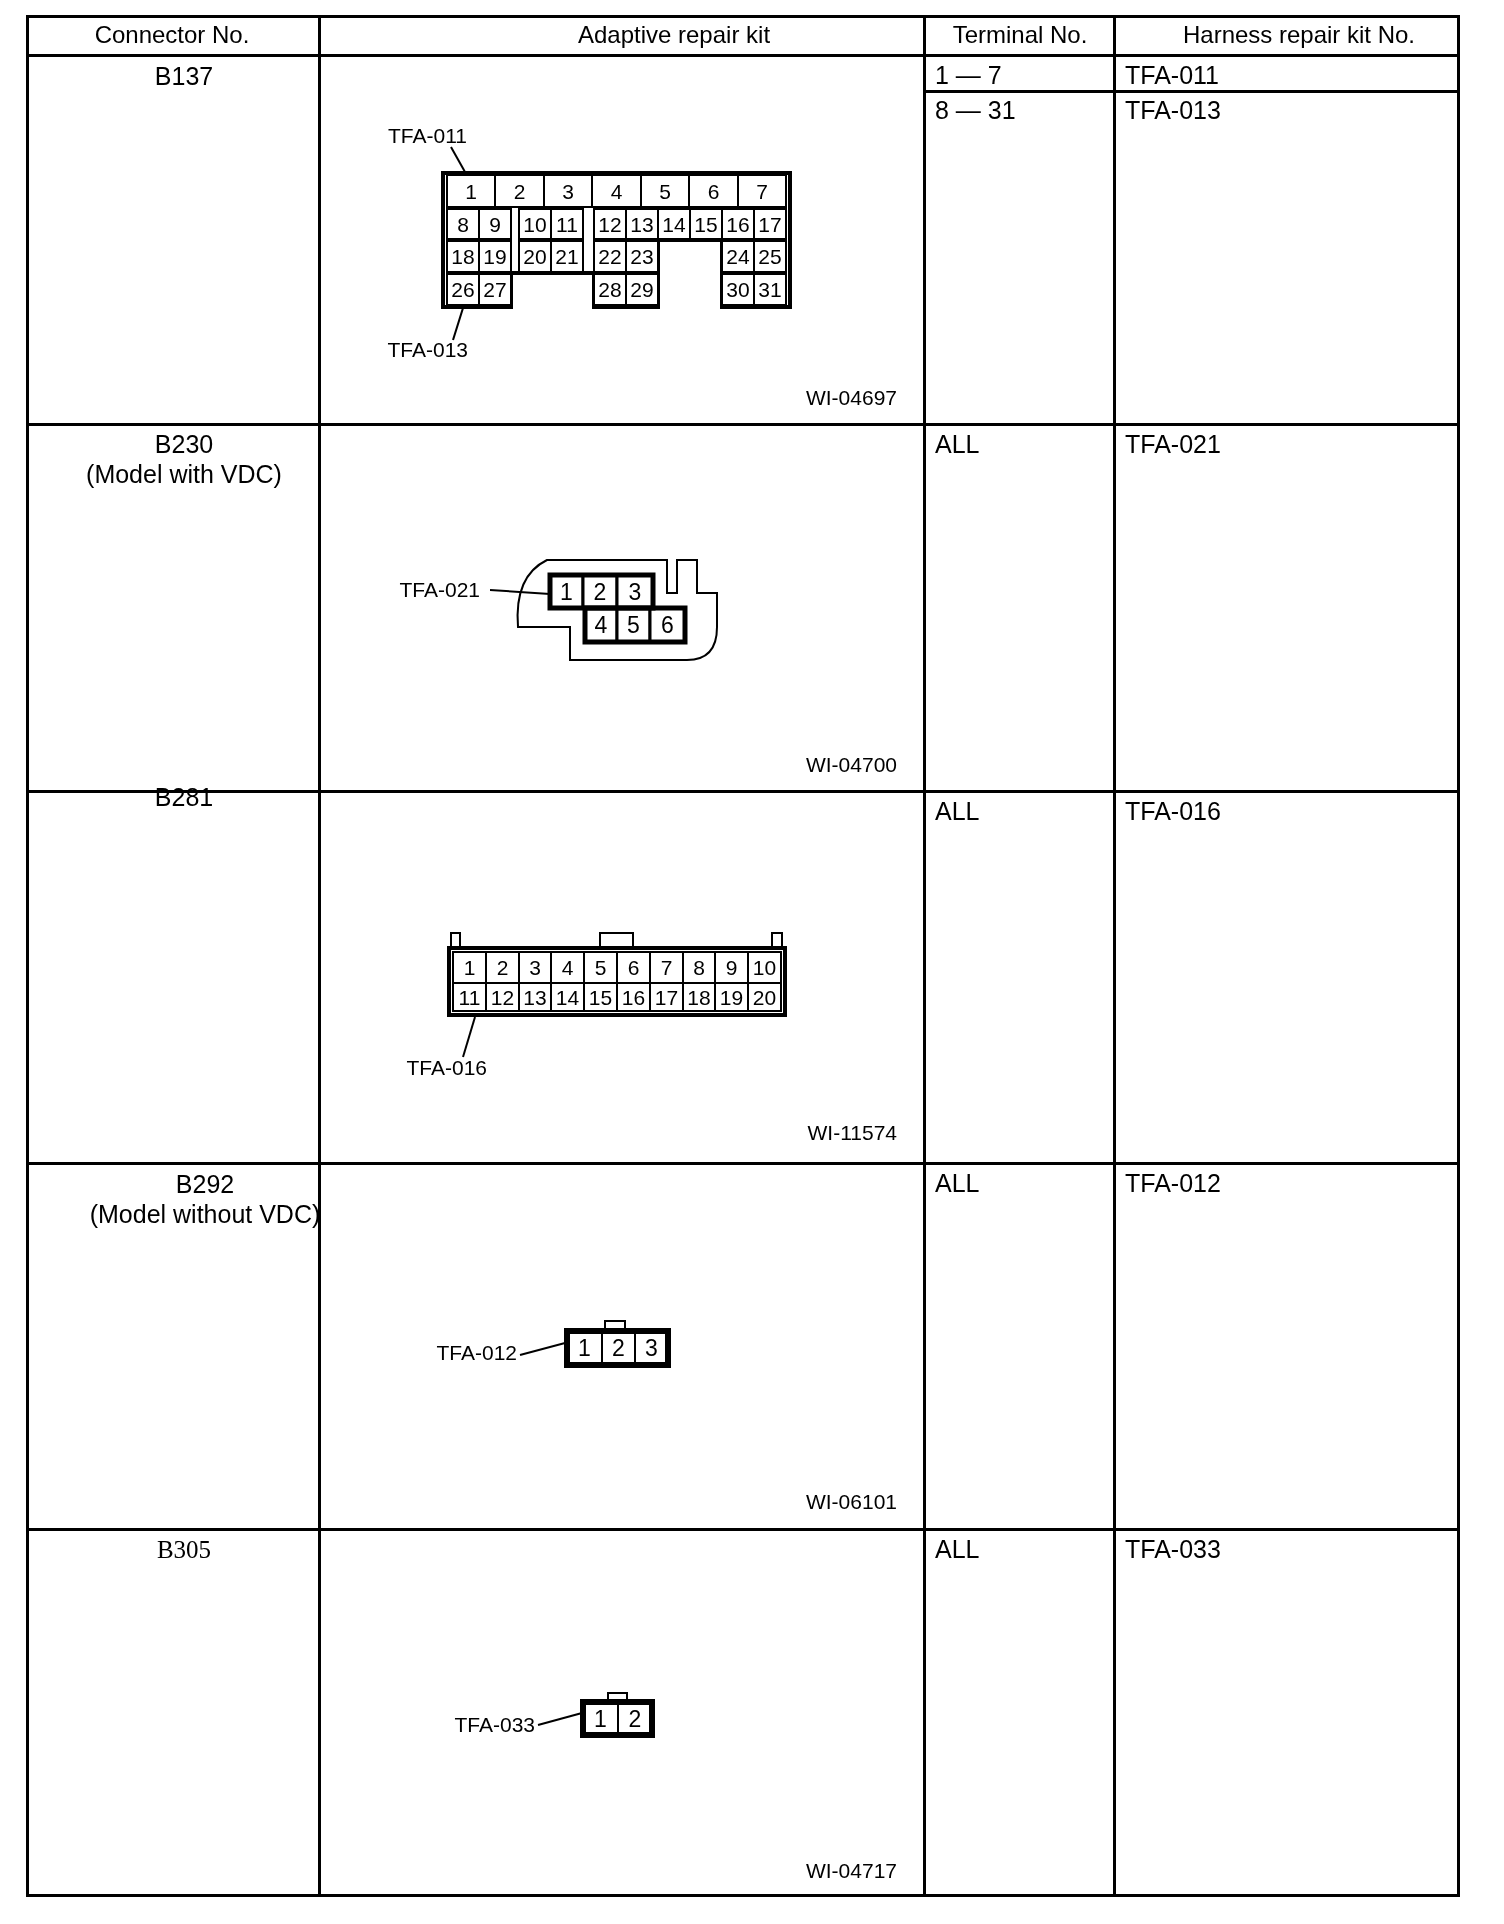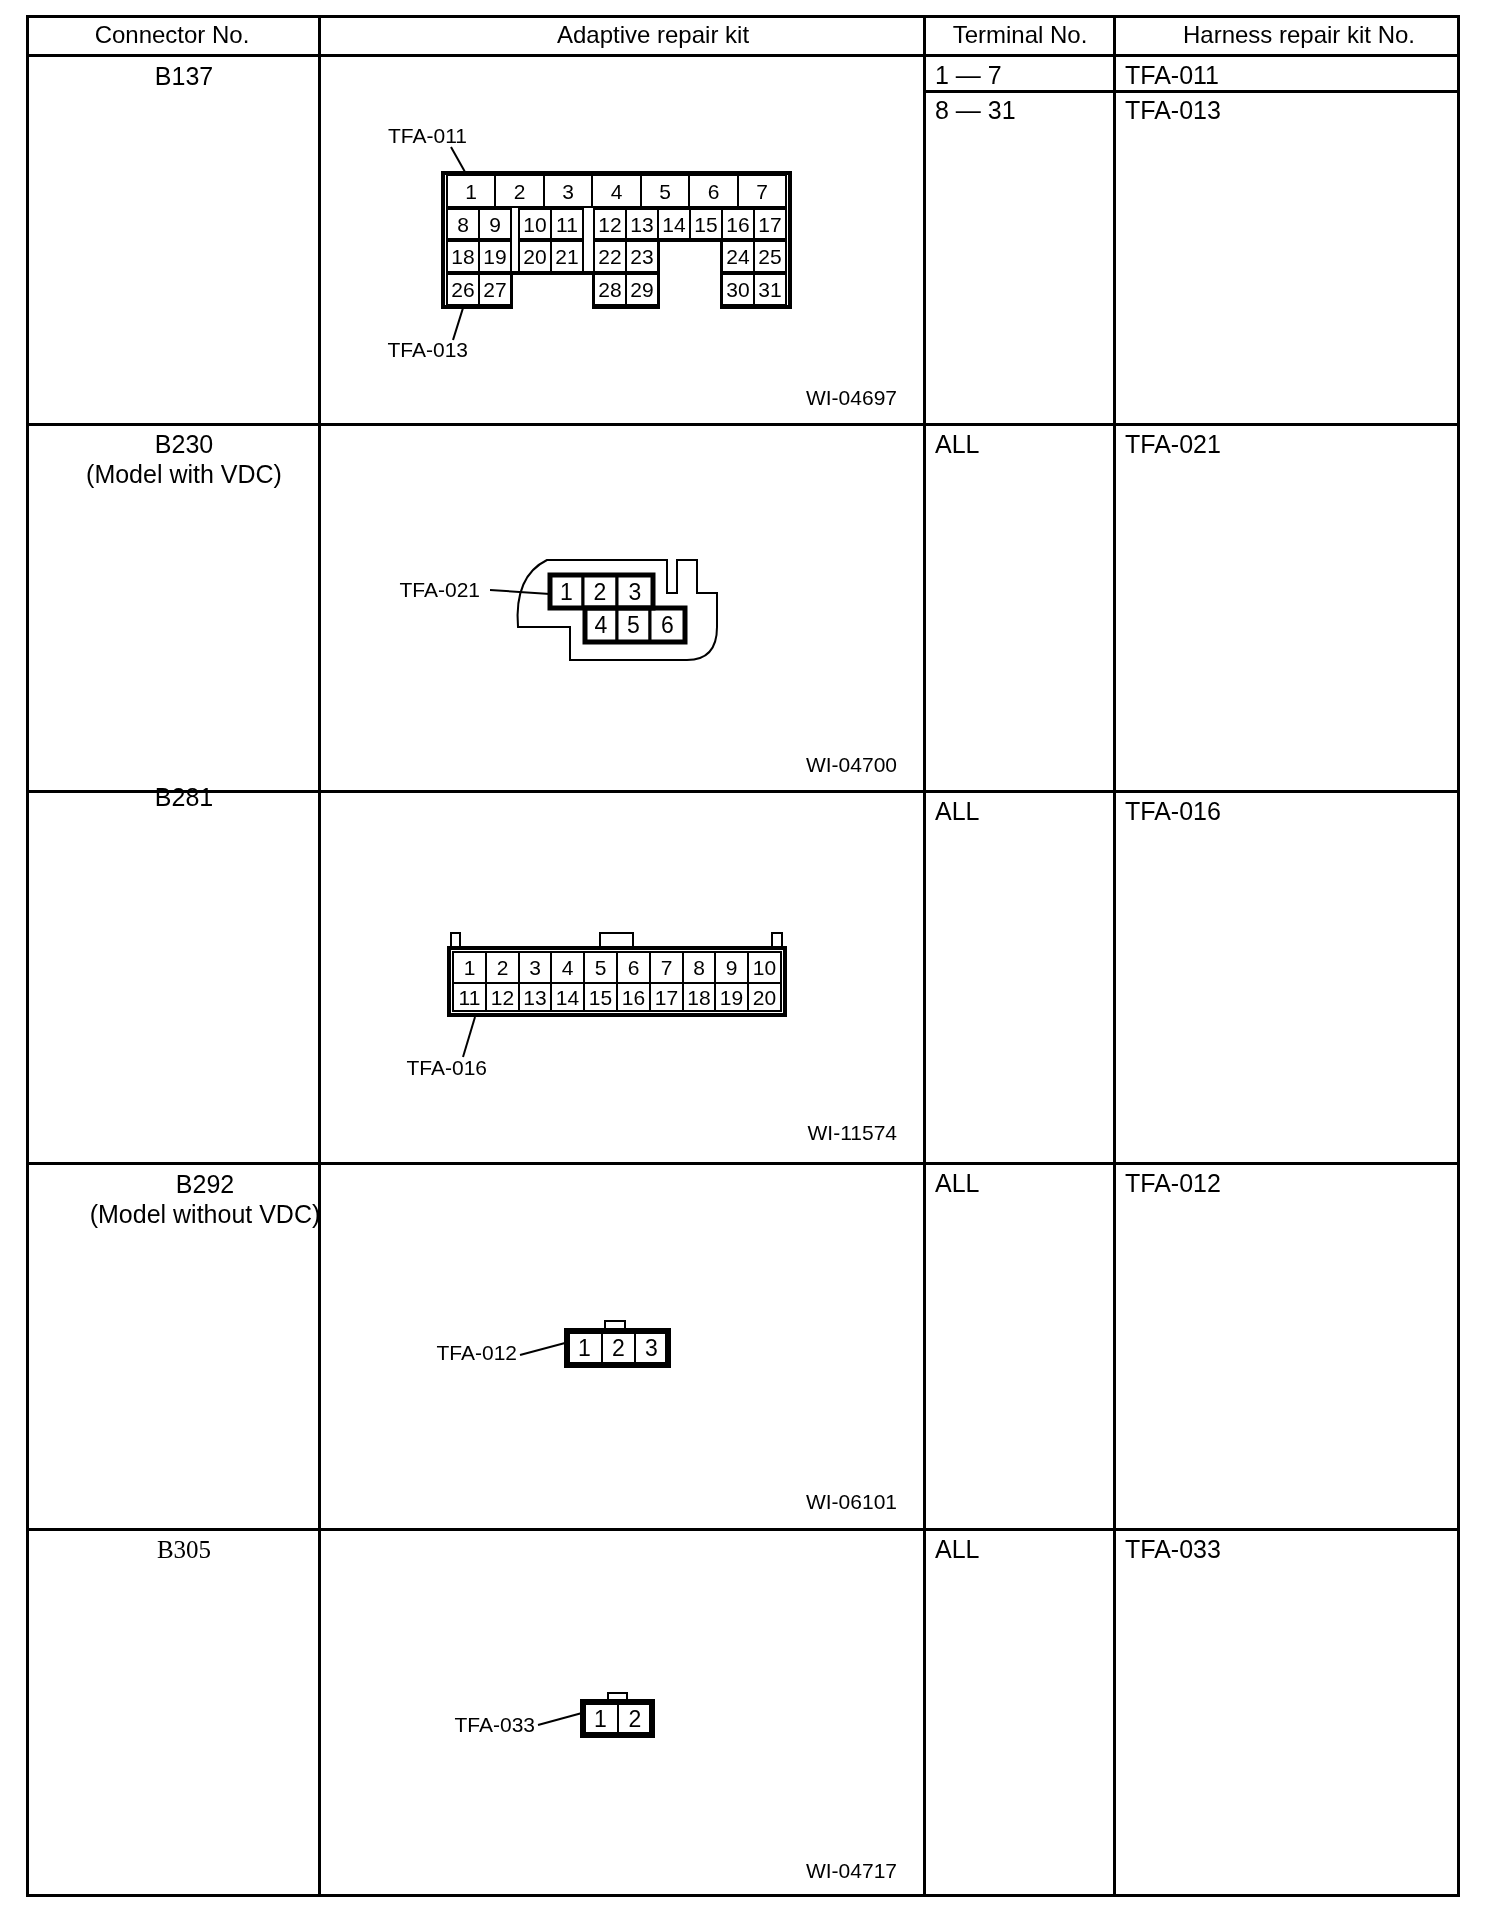--- a/index.html
+++ b/index.html
@@ -29,21 +29,21 @@
   <div class="hl" style="left:26px;top:15px;width:1434px;"></div>
   <div class="hl" style="left:26px;top:54px;width:1434px;"></div>
   <div class="hl" style="left:923px;top:90px;width:537px;"></div>
   <div class="hl" style="left:26px;top:423px;width:1434px;"></div>
   <div class="hl" style="left:26px;top:790px;width:1434px;"></div>
   <div class="hl" style="left:26px;top:1162px;width:1434px;"></div>
   <div class="hl" style="left:26px;top:1528px;width:1434px;"></div>
   <div class="hl" style="left:26px;top:1894px;width:1434px;"></div>
 
   <div class="txt hdr" style="left:26px;top:15px;width:292px;">Connector No.</div>
-  <div class="txt hdr" style="left:318px;top:15px;width:670px;">Adaptive repair kit</div>
+  <div class="txt hdr" style="left:318px;top:15px;width:670px;padding-left:21px;">Adaptive repair kit</div>
   <div class="txt hdr" style="left:923px;top:15px;width:194px;">Terminal No.</div>
   <div class="txt hdr" style="left:1113px;top:15px;width:372px;">Harness repair kit No.</div>
 
   <div class="txt cell1" style="top:61px;">B137</div>
   <div class="txt val" style="left:935px;top:62px;">1 — 7</div>
   <div class="txt val" style="left:1125px;top:62px;">TFA-011</div>
   <div class="txt val" style="left:935px;top:97px;">8 — 31</div>
   <div class="txt val" style="left:1125px;top:97px;">TFA-013</div>
 
   <svg style="left:318px;top:54px;" width="605" height="369" viewBox="0 0 605 369">

